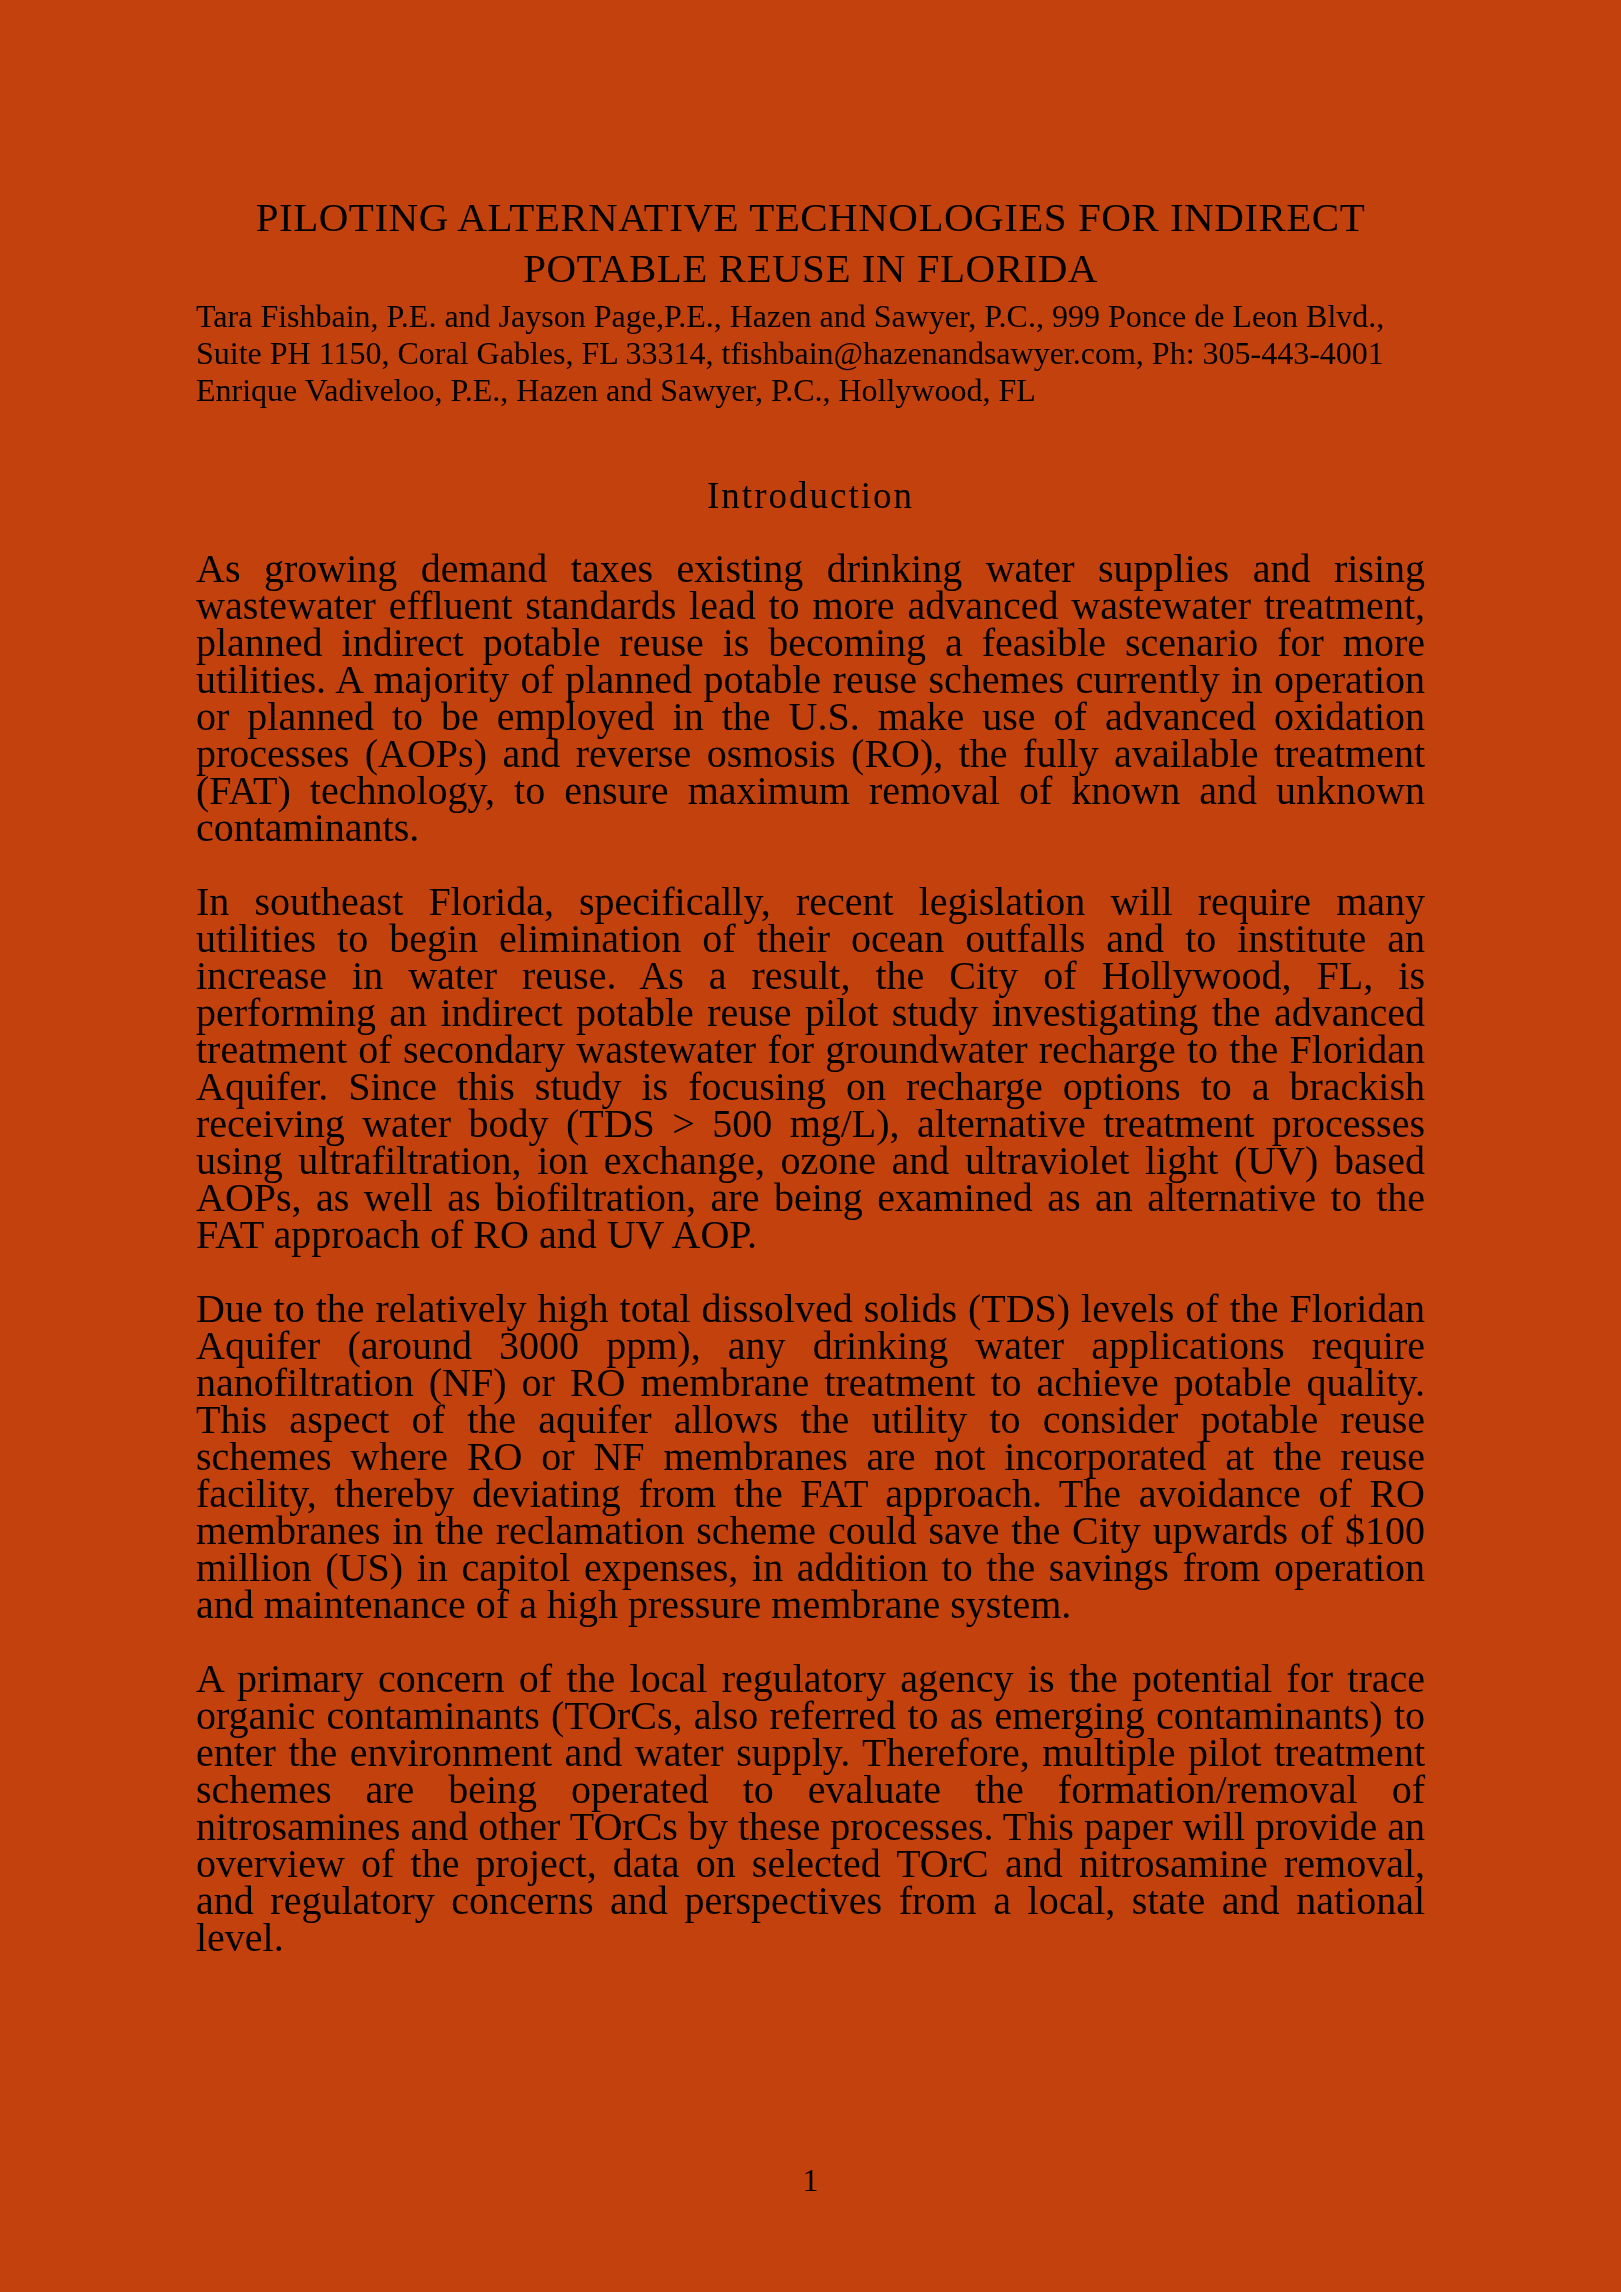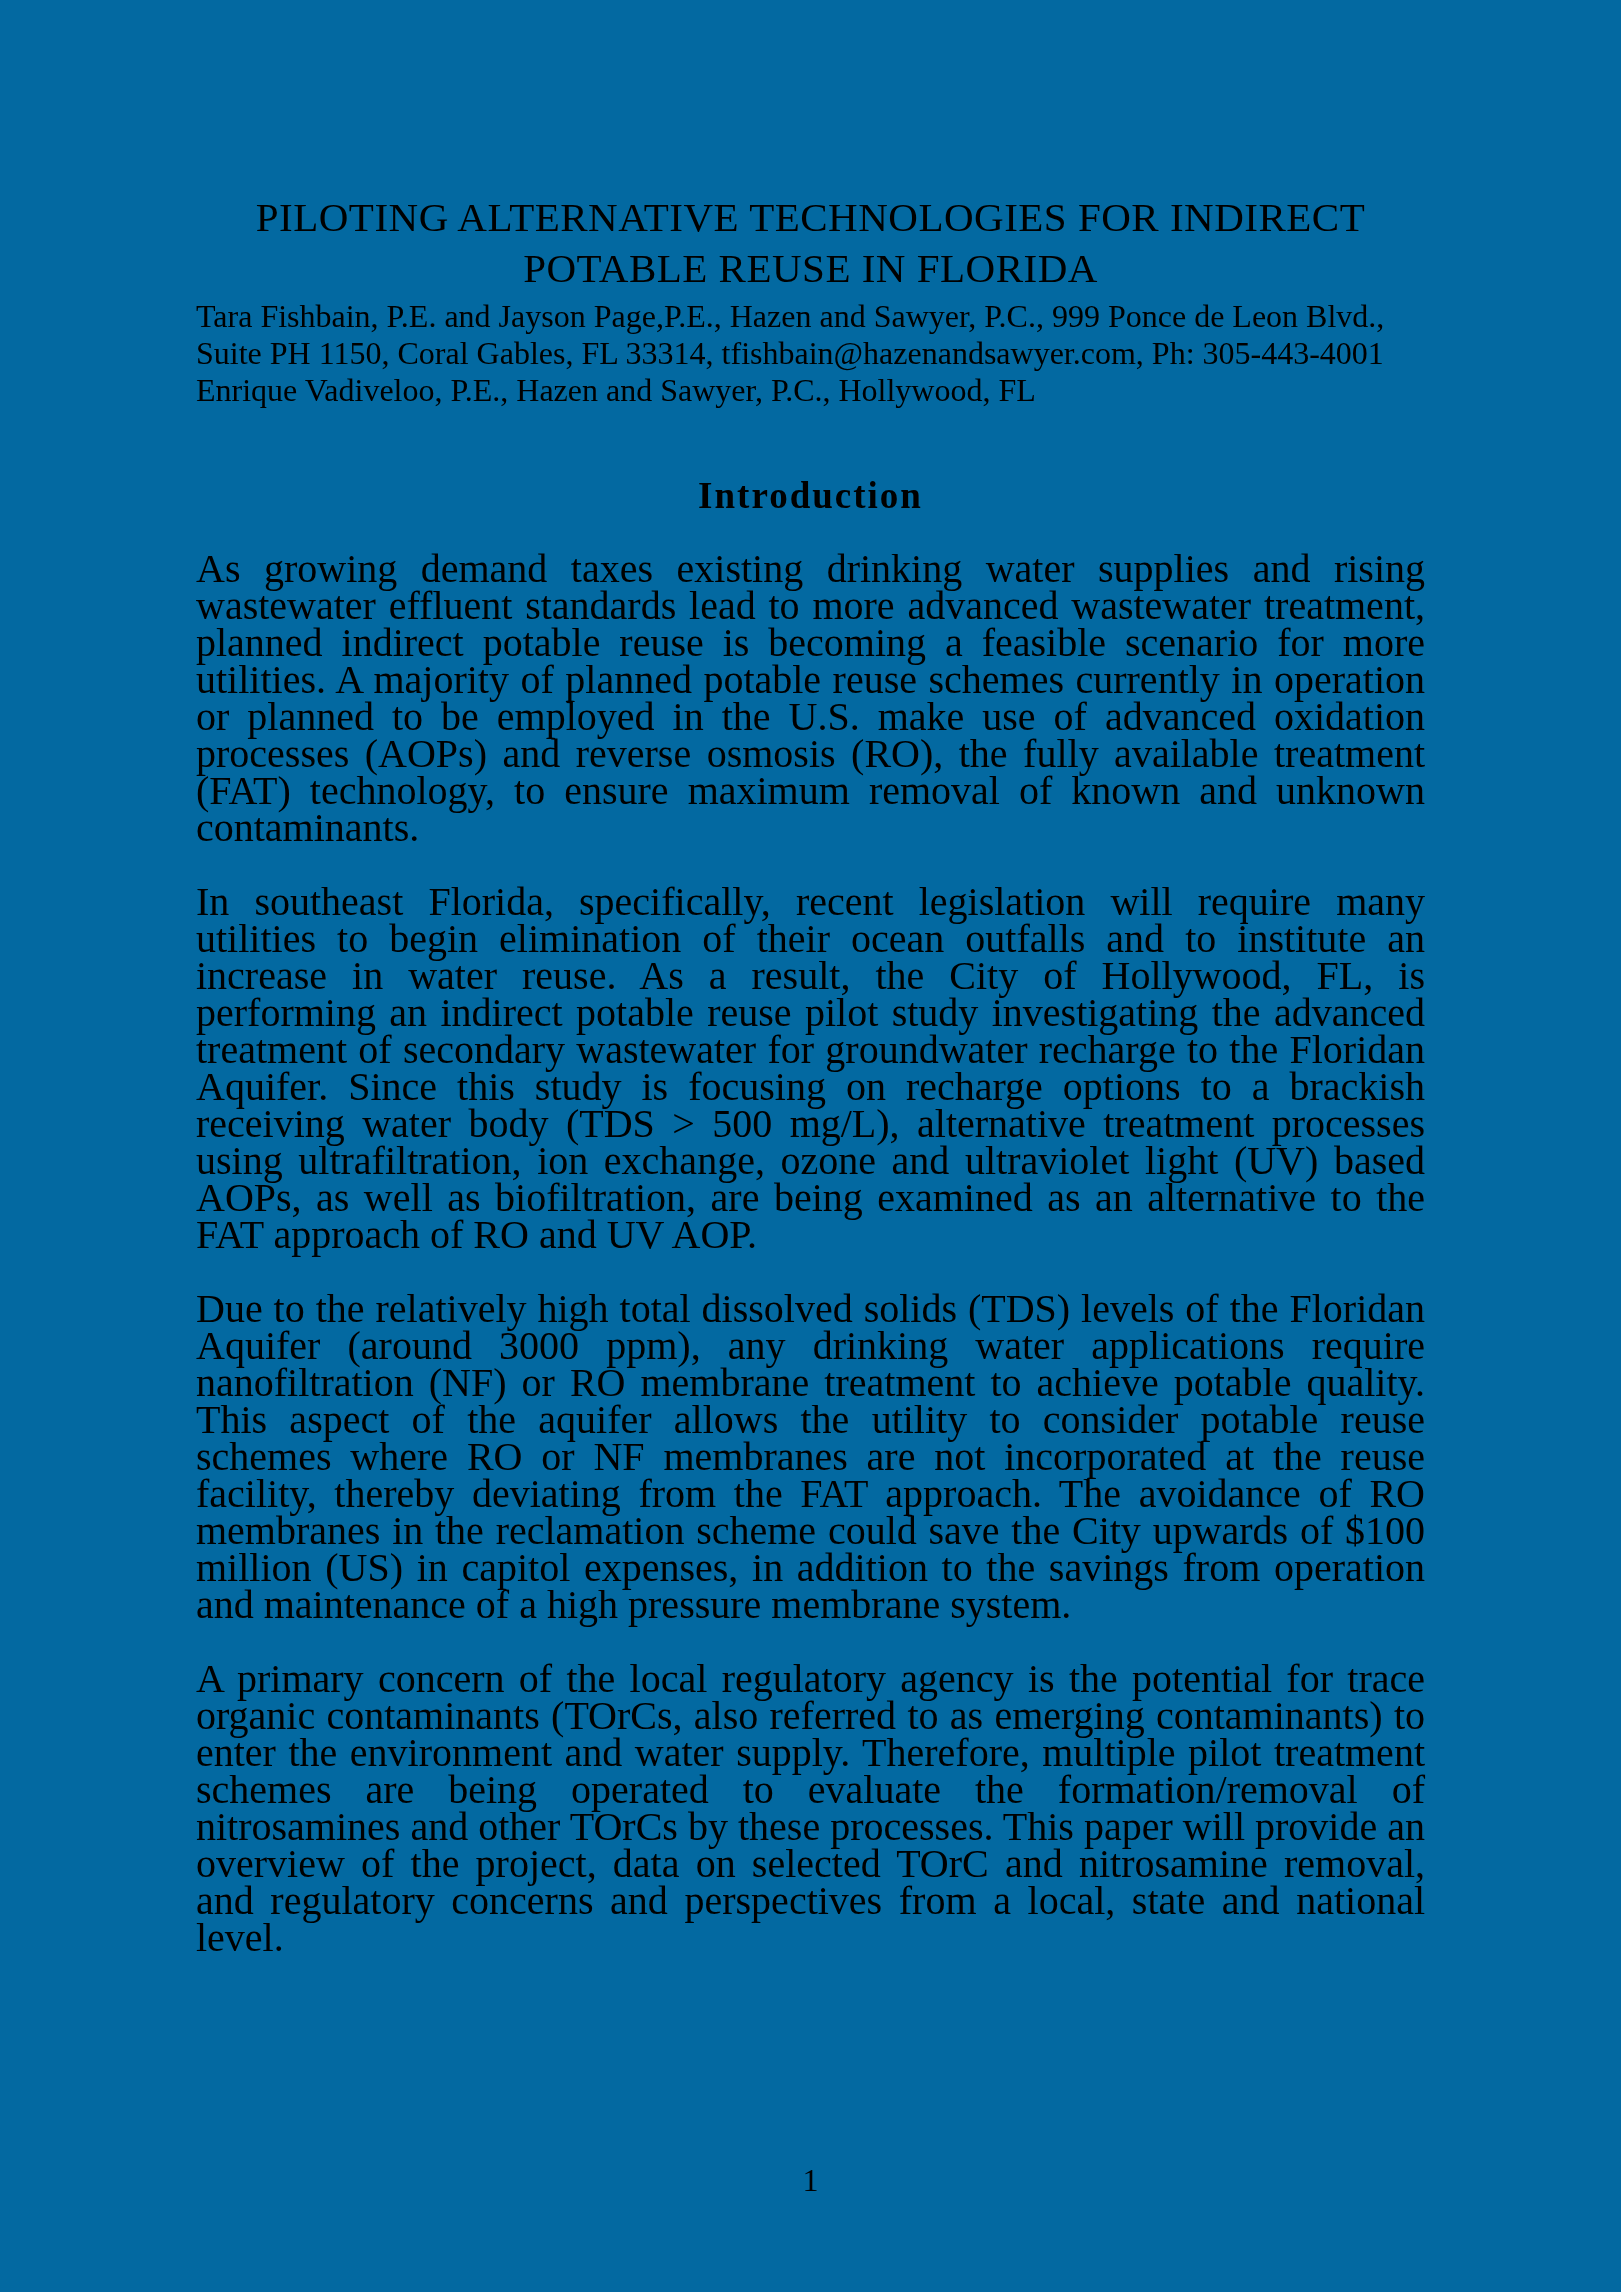--- a/index.html
+++ b/index.html
@@ -4,21 +4,21 @@
 <style>
   html, body {
     margin: 0;
     padding: 0;
     background: #ffffff;
   }
   .page {
     position: relative;
     width: 1621px;
     height: 2293px;
-    background: #0369a1;
+    background: #c2410c;
     color: #000000;
     font-family: "Liberation Serif", "DejaVu Serif", serif;
     overflow: hidden;
   }
   .content {
     position: absolute;
     left: 196px;
     top: 0;
     width: 1229px;
     padding-top: 192px;
@@ -34,21 +34,21 @@
   .authors {
     margin-top: 4px;
     font-size: 32px;
     line-height: 37px;
     text-align: left;
   }
   .section-heading {
     margin: 6px;
     font-size: 37px;
     line-height: 43px;
-    font-weight: bold;
+    font-weight: normal;
     text-align: center;
     letter-spacing: 2px;
   }
   .heading-introduction {
     margin-top: 65px;
   }
   .heading-reuse {
     margin-top: 29px;
   }
   .paragraphs p {

